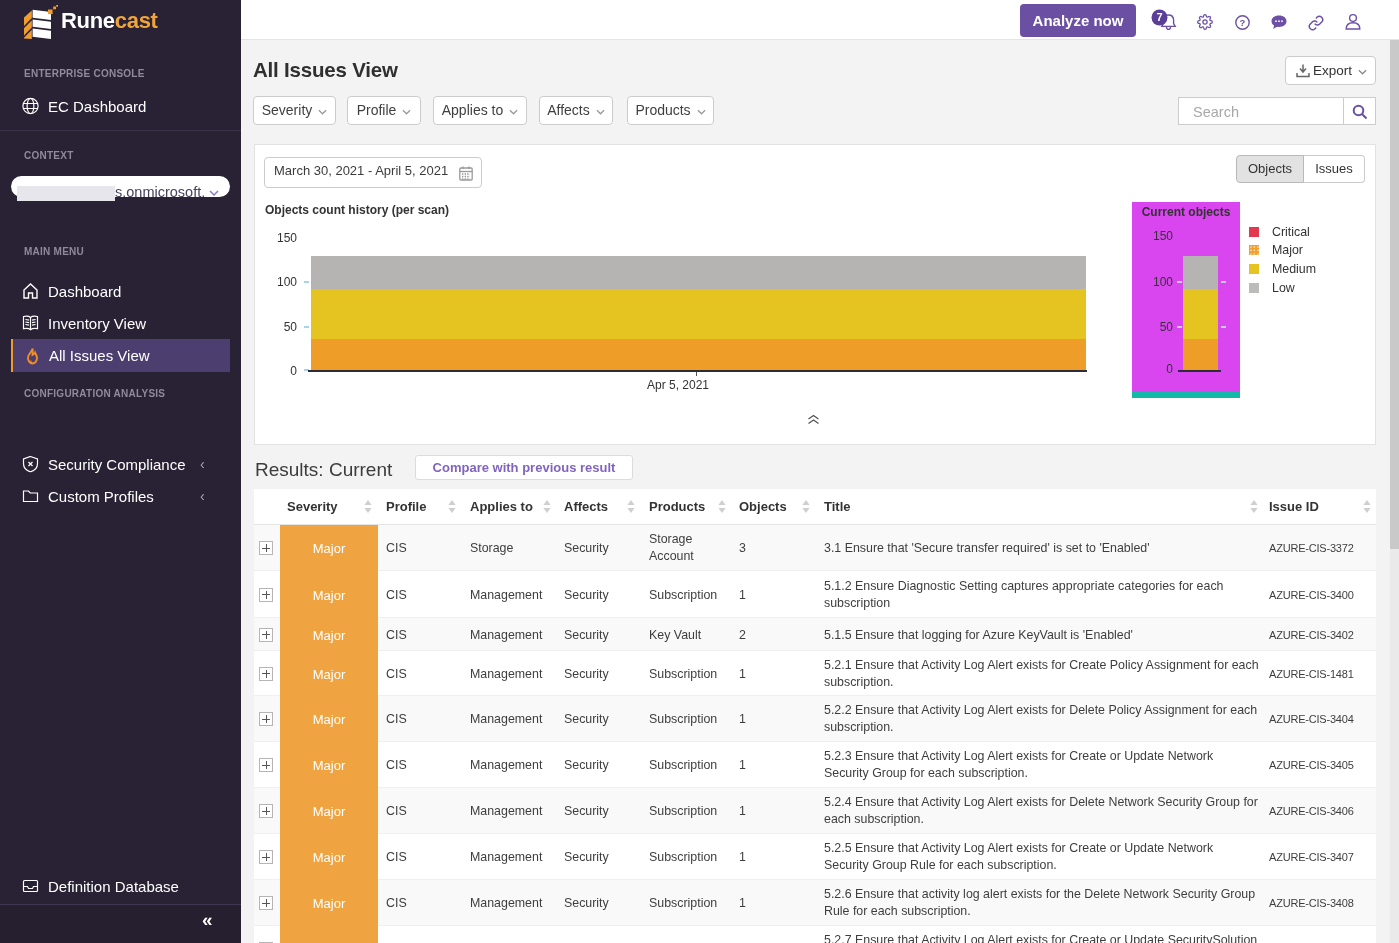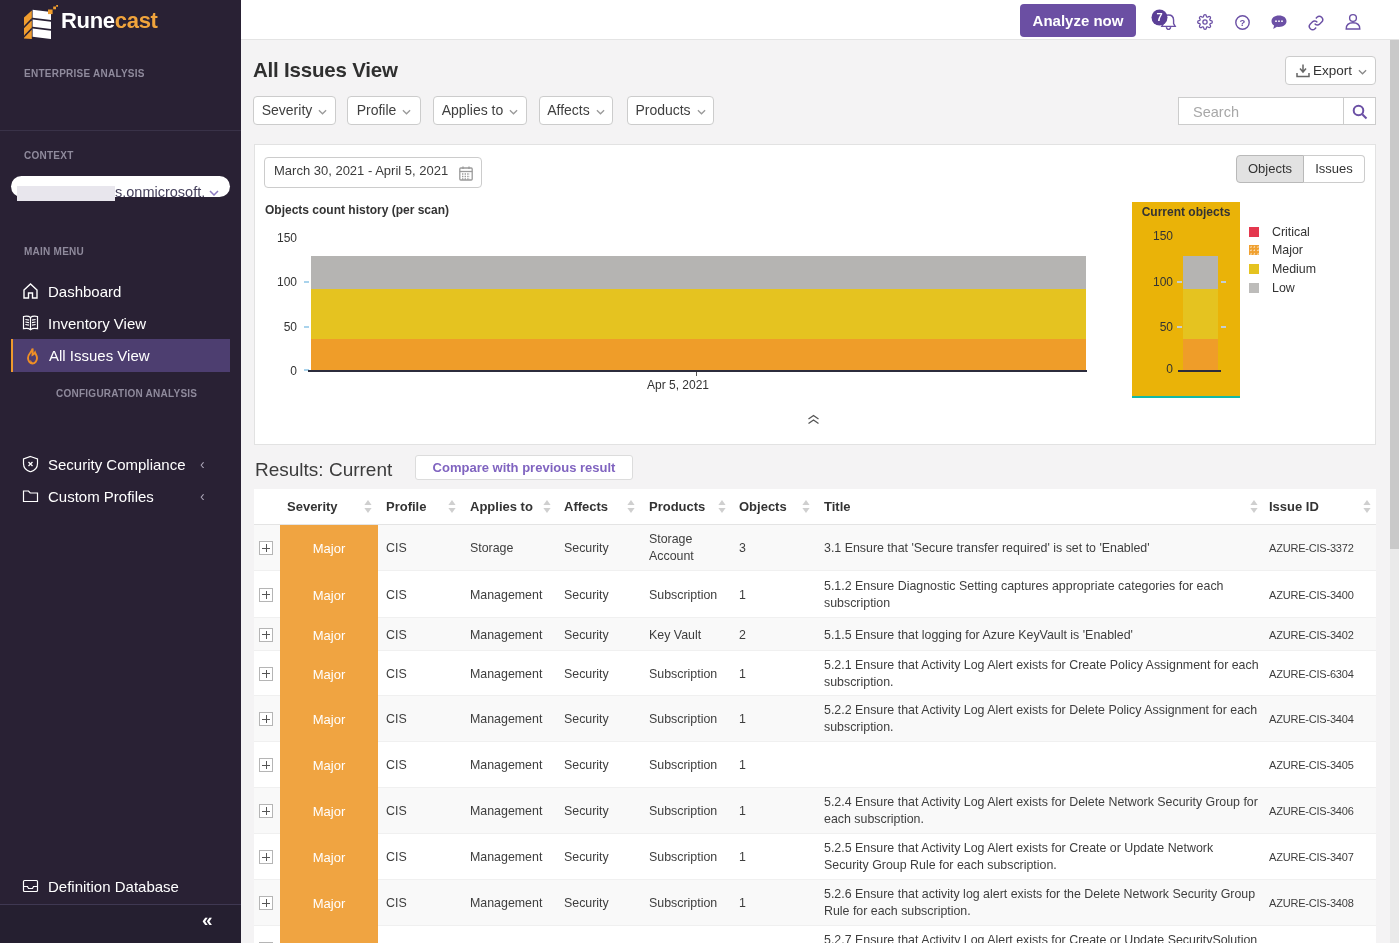--- a/index.html
+++ b/index.html
@@ -49,21 +49,21 @@
 #charttitle { position:absolute; left:10px; top:58px; font-size:12px; font-weight:bold; color:#333; }
 .ylab { position:absolute; width:30px; text-align:right; font-size:12px; color:#333; }
 #mainbar { position:absolute; left:56px; top:111px; width:775px; height:114px; }
 .seg-low { position:absolute; left:0; width:100%; top:0; height:33px; background:#b5b4b2; }
 .seg-med { position:absolute; left:0; width:100%; top:33px; height:50px; background:#e5c320; }
 .seg-maj { position:absolute; left:0; width:100%; top:83px; height:31px; background:#ef9d29; }
 #axis { position:absolute; left:53px; top:225px; width:779px; height:2px; background:#2c2c3c; }
 #xlab { position:absolute; left:392px; top:233px; width:100px; text-align:left; font-size:12px; color:#333; }
 #xtick { position:absolute; left:441px; top:227px; width:1px; height:4px; background:#555; }
 .btick { position:absolute; width:5px; height:2px; background:#a9d3ec; }
-#minipanel { position:absolute; left:877px; top:57px; width:108px; height:196px; background:#eab308; border-bottom:2px solid #14b8a6; }
+#minipanel { position:absolute; left:877px; top:57px; width:108px; height:196px; background:#d946ef; border-bottom:6px solid #14b8a6; }
 #minipanel .t { position:absolute; left:0; top:3px; width:100%; text-align:center; font-size:12px; font-weight:bold; color:#333; }
 #minibar { position:absolute; left:928px; top:111px; width:35px; height:114px; }
 #miniaxis { position:absolute; left:923px; top:225px; width:43px; height:2px; background:#2c2c3c; }
 .leg { position:absolute; left:994px; font-size:12.4px; color:#333; }
 .leg .sq { position:absolute; left:0; top:1px; width:10px; height:10px; }
 .leg .tx { position:absolute; left:23px; top:-1px; }
 #collapse { position:absolute; left:552px; top:269px; }
 
 
 #results { position:absolute; left:255px; top:459px; font-size:19px; color:#3c3c3c; }
@@ -138,21 +138,30 @@
       <g transform="skewY(7)" fill="#fff">
         <rect x="9.6" y="3.6" width="18.4" height="8"></rect>
         <rect x="9.6" y="13.4" width="18.4" height="7.2"></rect>
         <rect x="9.6" y="22.4" width="18.4" height="8.2"></rect>
       </g>
       <rect x="25" y="4.5" width="4.6" height="4.6" fill="#f09d2e"></rect>
       <rect x="30.2" y="1.5" width="2.8" height="2.8" fill="#f09d2e"></rect>
       <rect x="33.2" y="0" width="1.8" height="1.8" fill="#f09d2e"></rect>
     </svg>
     <div style="position:absolute;left:61px;top:8px;font-size:22px;font-weight:bold;letter-spacing:-0.3px;color:#fff;">Rune<span style="color:#f0a43c;">cast</span></div>
-    <div class="sb-label" style="top:68px;">ENTERPRISE ANALYSIS</div>
+    <div class="sb-label" style="top:68px;">ENTERPRISE CONSOLE</div>
+    <div class="sb-item" style="top:90px;">
+      <svg class="ico" viewBox="0 0 17 17" fill="none" stroke="#fff" stroke-width="1.2">
+        <circle cx="8.5" cy="8.5" r="7.6"></circle>
+        <ellipse cx="8.5" cy="8.5" rx="3.4" ry="7.6"></ellipse>
+        <line x1="1" y1="6" x2="16" y2="6"></line>
+          <line x1="1" y1="11" x2="16" y2="11"></line>
+      </svg>
+      <span class="txt">EC Dashboard</span>
+      </div>
     <div style="position:absolute;left:0;top:130px;width:241px;height:1px;background:#393248;"></div>
     <div class="sb-label" style="top:150px;">CONTEXT</div>
     <div id="ctxbox">
         <span class="blur"></span>
         <span class="txt">s.onmicrosoft.</span>
       <svg style="position:absolute;right:11px;top:14px;" width="10" height="6" viewBox="0 0 10 6">
           <polyline points="1,1 5,5 9,1" stroke="#8d7cc0" stroke-width="1.5" fill="none"></polyline>
         </svg>
     </div>
     <div class="sb-label" style="top:246px;">MAIN MENU</div>
@@ -175,21 +184,21 @@
       </svg>
       <span class="txt">Inventory View</span>
       </div>
     <div id="active-item">
       <svg style="position:absolute;left:11px;top:8px;" width="17" height="18" viewBox="0 0 17 18" fill="none" stroke="#ef8f25" stroke-width="1.9">
         <path d="M8.5 1.5 C8.5 4.5 4 6.5 4 11 C4 14 6 16.5 8.5 16.5 C11 16.5 13 14 13 11 C13 8.5 11.5 7 11 5.5 C10 7 9.5 7.5 8.5 8 C8.5 5.5 9 3.5 8.5 1.5 Z"></path>
         <path d="M6.5 13.5 C6.8 15 7.5 15.8 8.5 15.8" stroke-width="1.2"></path>
       </svg>
       <span class="txt">All Issues View</span>
       </div>
-    <div class="sb-label" style="top:388px;margin-left:32px;">CONFIGURATION ANALYSIS</div>
+    <div class="sb-label" style="top:388px;">CONFIGURATION ANALYSIS</div>
     <div class="sb-item" style="top:448px;">
       <svg class="ico" viewBox="0 0 17 17" fill="none" stroke="#fff" stroke-width="1.2">
         <path d="M8.5 1 L15.5 3.5 L15.5 8 C15.5 12.5 12.5 15.2 8.5 16.3 C4.5 15.2 1.5 12.5 1.5 8 L1.5 3.5 Z"></path>
         <path d="M6.5 6.5 L10.5 10.5 M10.5 6.5 L6.5 10.5" stroke-width="1.3"></path>
       </svg>
       <span class="txt">Security Compliance</span>
         <span class="sb-chev">‹</span>
       </div>
     <div class="sb-item" style="top:480px;">
       <svg class="ico" viewBox="0 0 17 17" fill="none" stroke="#fff" stroke-width="1.2">
@@ -413,21 +422,21 @@
           <div class="plus"></div>
           <div class="sev">
             <span>Major</span>
           </div>
           <div class="cell" style="left:132px;">CIS</div>
           <div class="cell" style="left:216px;">Management</div>
           <div class="cell" style="left:310px;">Security</div>
           <div class="cell" style="left:395px;">Subscription</div>
           <div class="cell" style="left:485px;">1</div>
           <div class="cell" style="left:570px;">5.2.1 Ensure that Activity Log Alert exists for Create Policy Assignment for each<br>subscription.</div>
-          <div class="cell cid" style="left:1015px;">AZURE-CIS-6304</div>
+          <div class="cell cid" style="left:1015px;">AZURE-CIS-1481</div>
           <div class="sep"></div>
         </div>
 <div class="row odd" style="top:207px;height:46px;">
           <div class="plus"></div>
           <div class="sev">
             <span>Major</span>
           </div>
           <div class="cell" style="left:132px;">CIS</div>
           <div class="cell" style="left:216px;">Management</div>
           <div class="cell" style="left:310px;">Security</div>
@@ -440,20 +449,21 @@
 <div class="row even" style="top:253px;height:46px;">
           <div class="plus"></div>
           <div class="sev">
             <span>Major</span>
           </div>
           <div class="cell" style="left:132px;">CIS</div>
           <div class="cell" style="left:216px;">Management</div>
           <div class="cell" style="left:310px;">Security</div>
           <div class="cell" style="left:395px;">Subscription</div>
           <div class="cell" style="left:485px;">1</div>
+          <div class="cell" style="left:570px;">5.2.3 Ensure that Activity Log Alert exists for Create or Update Network<br>Security Group for each subscription.</div>
           <div class="cell cid" style="left:1015px;">AZURE-CIS-3405</div>
           <div class="sep"></div>
         </div>
 <div class="row odd" style="top:299px;height:46px;">
           <div class="plus"></div>
           <div class="sev">
             <span>Major</span>
           </div>
           <div class="cell" style="left:132px;">CIS</div>
           <div class="cell" style="left:216px;">Management</div>

